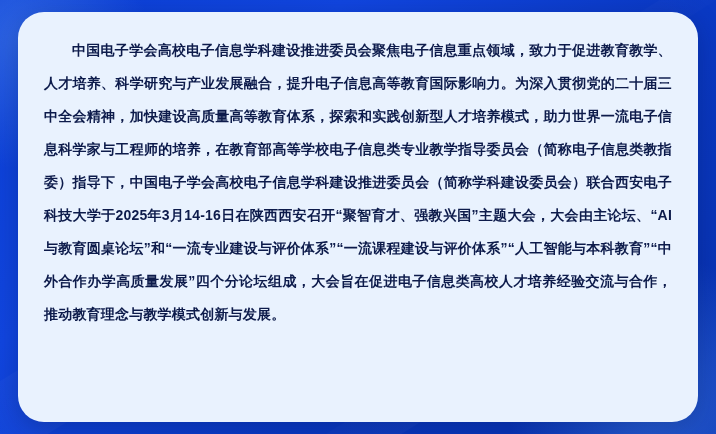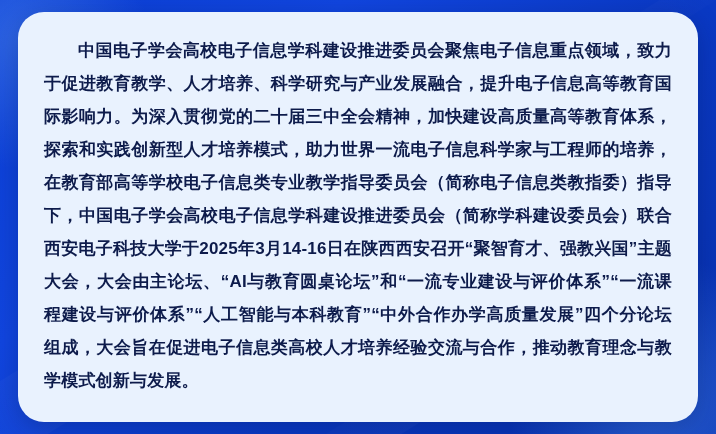--- a/index.html
+++ b/index.html
@@ -57,21 +57,21 @@
     box-shadow: 0 6px 26px rgba(0, 20, 80, 0.30);
     padding: 22px 26px 18px 26px;
     overflow: hidden;
   }
   .card-inner {
     height: 100%;
   }
   .body-text {
     margin: 0;
     color: #0d1b4b;
-    font-size: 17px;
+    font-size: 14px;
     line-height: 33px;
     letter-spacing: 0.2px;
     text-align: justify;
     text-justify: inter-ideograph;
     font-weight: 700;
     text-indent: 2em;
   }
 </style>
 </head>
 <body>

